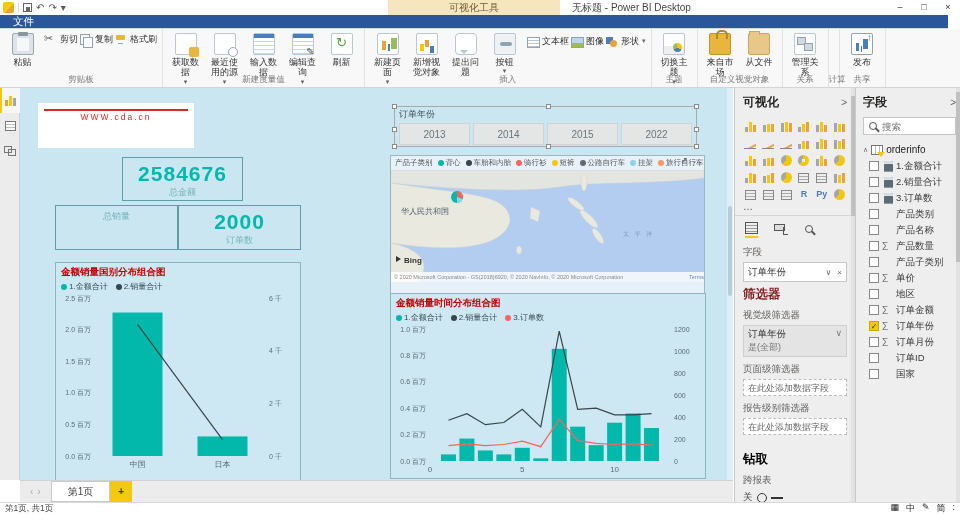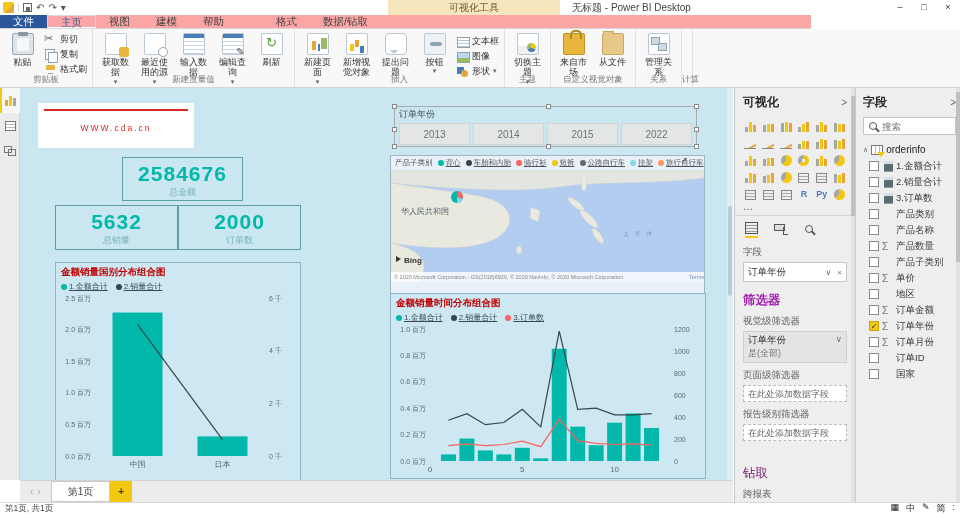--- a/index.html
+++ b/index.html
@@ -15,37 +15,37 @@
   .qglyph { color:#5a5a5a; font-size:10px; line-height:11px; }
   .saveico { width:9px; height:9px; border:1px solid #666; position:relative; }
   .saveico::after { content:''; position:absolute; left:2px; bottom:0; width:4px; height:4px; background:#666; }
   .ctxtool { position:absolute; left:388px; top:0; width:172px; height:15px; background:#f5e6bd; color:#6a5b2d;
              text-align:center; line-height:15px; font-size:10px; }
   .wtitle { position:absolute; left:572px; top:0; height:15px; line-height:15px; color:#444; }
   .winbtns { position:absolute; right:0; top:0; display:flex; }
   .winbtn { width:24px; height:15px; text-align:center; line-height:14px; font-size:9px; color:#333; }
 
   
-  .menurow { position:absolute; left:0; top:15px; width:811px; height:14px; background:#fca5a5; border-bottom:1px solid #d8d8d8;
-             display:flex; font-size:10.5px; }
+  .menurow { position:absolute; left:0; top:15px; width:948px; height:14px; background:#fca5a5; border-bottom:1px solid #d8d8d8;
+             display:flex; font-size:10.5px;flex-direction:column; }
   .mtab { padding:0 13px; line-height:13px; color:#444; }
   .mtab.file { background:#2b579a; color:#fff; }
   .mtab.active { color:#2b579a; border:1px solid #d8d8d8; border-bottom:1px solid #fff; }
   .mtab.ctx1 { margin-left:26px; }
 
   
   .ribbon { position:absolute; left:0; top:29px; width:960px; height:59px; background:#f8f8f8; border-bottom:1px solid #d4d4d4;
             display:flex; align-items:stretch; }
   .rgroup { position:relative; display:flex; padding:3px 5px 12px 5px; border-right:1px solid #e2e2e2; }
   .glabel { position:absolute; bottom:1px; left:0; right:0; text-align:center; font-size:8.5px; color:#7a7a7a; white-space:nowrap; }
   .rbody { display:flex; gap:4px; align-items:flex-start; }
   .bb { display:flex; flex-direction:column; align-items:center; width:35px; font-size:9px; color:#333; text-align:center; line-height:1.15; }
   .bb .lbl { word-break:break-all; }
   .caret { font-size:7px; color:#666; }
-  .scol { display:flex; flex-direction:column; gap:1px; }
+  .scol { display:flex; gap:1px; }
   .sb { display:flex; align-items:center; gap:3px; font-size:9px; color:#333; height:14px; white-space:nowrap; }
 
   .bic { width:22px; height:22px; margin:1px 0 2px; position:relative; background:#fff; border:1px solid #b9c7d2; border-radius:2px; }
   .bic.clip { background:#dde3e8; border-color:#9aa7b0; }
   .bic.clip::before { content:''; position:absolute; left:5px; top:-2px; width:10px; height:4px; background:#8a97a0; border-radius:1px; }
   .bic.clip::after { content:''; position:absolute; left:4px; top:4px; right:4px; bottom:3px; background:#f5f7f8; }
   .badge { position:absolute; right:-3px; bottom:-3px; width:10px; height:10px; font-size:8px; line-height:10px; text-align:center;
            border-radius:2px; color:#fff; }
   .badge.db { background:#e8b63c; }
   .badge.clock { background:#fff; color:#4a7ebb; border:1px solid #9ab; border-radius:50%; }
@@ -113,21 +113,21 @@
   .cscroll { position:absolute; right:0; top:0; bottom:0; width:6px; background:#ddeef6; }
   .cscroll i { position:absolute; left:1px; top:30%; width:4px; height:90px; background:#b7cdd8; border-radius:2px; }
 
   .visual { position:absolute; }
 
   
   .logo { left:18px; top:15px; width:156px; height:45px; background:#fff; padding:4px 6px 2px; }
   .logo-row { display:flex; align-items:center; gap:4px; }
   .logo-cda { color:#d42a26; font-weight:bold; font-size:24px; line-height:24px; font-style:italic; font-family:"Liberation Serif",serif; }
   .logo-box { background:#d42a26; color:#fff; font-size:13px; font-weight:bold; padding:3px 5px; letter-spacing:1px; }
-  .logo-url { color:#d42a26; font-size:8.5px; letter-spacing:2px; border-top:2px solid #d42a26; margin-top:2px; padding-top:12px; text-align:center; }
+  .logo-url { color:#d42a26; font-size:8.5px; letter-spacing:2px; border-top:2px solid #d42a26; margin-top:2px; padding-top:1px; text-align:center; }
 
   
   .kpi { background:transparent; border:1px solid #5f9ea8; text-align:center; padding-top:4px; }
   .kpi .v { color:#01b8aa; font-size:21px; font-weight:bold; letter-spacing:1px; line-height:24px; }
   .kpi .l { color:#76b5b9; font-size:9px; }
   .kpi1 { left:102px; top:69px; width:121px; height:44px; }
   .kpi2 { left:35px; top:117px; width:123px; height:45px; }
   .kpi3 { left:158px; top:117px; width:123px; height:45px; }
 
   
@@ -138,21 +138,21 @@
                 display:flex; align-items:center; justify-content:center; }
   .handle { position:absolute; width:5px; height:5px; background:#fff; border:1px solid #8a8a8a; }
   .h-nw{left:-3px;top:-3px;} .h-n{left:50%;top:-3px;} .h-ne{right:-3px;top:-3px;} .h-w{left:-3px;top:50%;}
   .h-e{right:-3px;top:50%;} .h-sw{left:-3px;bottom:-3px;} .h-s{left:50%;bottom:-3px;} .h-se{right:-3px;bottom:-3px;}
 
   
   .mapv { left:370px; top:67px; width:315px; height:141px; background:#e8f1fa; border:1px solid #9fb6c0; }
   .vhead { position:absolute; right:2px; top:-1px; display:flex; gap:5px; font-size:9px; color:#555; z-index:5; }
   .maplegend { display:flex; align-items:center; gap:5px; padding:2px 4px; font-size:7.5px; color:#555; white-space:nowrap; overflow:hidden; }
   .maplegend .t { flex:0 0 auto; }
-  .mlx { display:flex; align-items:center; gap:2px; flex:0 0 auto;text-decoration:underline; }
+  .mlx { display:flex; align-items:center; gap:2px; flex:0 0 auto; }
   .dot { width:6px; height:6px; border-radius:50%; display:inline-block; }
   .mapsvg { display:block; }
 
   
   .chartv { background:#cde8f3; border:1px solid #8fb4c2; padding:3px 5px; }
   .chartL { left:35px; top:174px; width:246px; height:262px; }
   .chartR { left:370px; top:205px; width:316px; height:186px; }
   .ctitle { color:#c00000; font-size:9.5px; font-weight:bold; }
   .clegend { display:flex; gap:8px; align-items:center; margin-top:2px; font-size:8px; color:#3a4a51; }
   .clegend .dot { width:6px; height:6px; }
@@ -183,26 +183,26 @@
   .ti-fields { width:13px; height:12px; border:1px solid #555; background:repeating-linear-gradient(#eee 0 2px,#999 2px 3px); }
   .ti-format { width:13px; height:12px; position:relative; }
   .ti-format::before { content:''; position:absolute; left:0; top:1px; width:9px; height:5px; border:1px solid #555; background:#ddd; }
   .ti-format::after { content:''; position:absolute; left:9px; top:4px; width:4px; height:7px; border-left:1px solid #555; border-bottom:1px solid #555; }
   .mag { width:8px; height:8px; border:1.5px solid #555; border-radius:50%; position:relative; margin:2px; }
   .mag::after { content:''; position:absolute; width:5px; height:1.5px; background:#555; transform:rotate(45deg); right:-4px; bottom:-1px; }
   .seclabel { font-size:9.5px; color:#605e5c; margin:6px 0 3px; }
   .fieldwell { background:#fff; border:1px solid #c8c6c4; height:20px; display:flex; align-items:center; padding:0 4px; font-size:9.5px; color:#333; }
   .fieldwell .x, .fieldwell .v { margin-left:auto; color:#666; font-size:8px; }
   .fieldwell .x { margin-left:6px; }
-  .filtertitle { font-size:12.5px; font-weight:bold; color:#a21caf; margin-top:10px; }
+  .filtertitle { font-size:12.5px; font-weight:bold; color:#7f1d1d; margin-top:4px; }
   .fcard { background:#e4e4e4; border:1px solid #cfcfcf; padding:2px 4px; font-size:9.5px; color:#333; margin-top:3px; }
   .fcard .row1 { display:flex; justify-content:space-between; }
   .fcard .cond { color:#777; font-size:9px; }
   .dropbox { background:#fff; border:1px dashed #bbb; height:17px; line-height:16px; padding:0 4px; font-size:9px; color:#666; margin-top:2px; }
-  .drill { font-size:12.5px; font-weight:normal; color:#701a75; margin-top:24px; }
+  .drill { font-size:12.5px; font-weight:bold; color:#000000; margin-top:16px; }
   .toggle { display:flex; align-items:center; gap:4px; margin-top:4px; font-size:9.5px; color:#444; }
   .tknob { width:10px; height:10px; border:1.5px solid #333; border-radius:50%; }
   .ttrack { width:12px; height:2px; background:#333; }
   .vscroll { position:absolute; right:0; top:0; bottom:0; width:4px; background:#e2e2e2; }
   .vscroll i { position:absolute; left:0; top:8px; width:4px; height:120px; background:#c0c0c0; }
 
   .fieldspanel { position:absolute; right:0; top:88px; width:105px; bottom:12px; background:#eeeeee; border-left:1px solid #c8c8c8;
                  padding:6px 4px 0 7px; overflow:hidden; }
   .searchbox { background:#fff; border:1px solid #c8c6c4; height:18px; display:flex; align-items:center; gap:3px; padding:0 3px; margin-top:6px; }
   .searchbox input { border:none; outline:none; width:64px; font-size:9.5px; background:transparent; font-family:inherit; }
@@ -394,20 +394,29 @@
           <span class="lbl">管理关系</span>
         </div>
       </div>
       <div class="glabel">关系</div>
     </div>
 
     <div class="rgroup">
       <div class="glabel">计算</div>
     </div>
 
+    <div class="rgroup">
+      <div class="rbody">
+        <div class="bb">
+          <span class="bic publish"></span>
+          <span class="lbl">发布</span>
+        </div>
+      </div>
+      <div class="glabel">共享</div>
+    </div>
   </div>
 
   <div class="rail">
     <div class="rit active">
         <span class="ri-report">
           <i></i>
           <i></i>
           <i></i>
         </span>
       </div>
@@ -423,21 +432,20 @@
 
     <div class="visual logo">
       <div class="logo-url">WWW.cda.cn</div>
     </div>
 
     <div class="visual kpi kpi1">
       <div class="v">2584676</div>
       <div class="l">总金额</div>
     </div>
     <div class="visual kpi kpi2">
-      <div class="v">5632</div>
       <div class="l">总销量</div>
     </div>
     <div class="visual kpi kpi3">
       <div class="v">2000</div>
       <div class="l">订单数</div>
     </div>
 
     <div class="visual slicer">
       <span class="handle h-nw"></span>
         <span class="handle h-n"></span>

